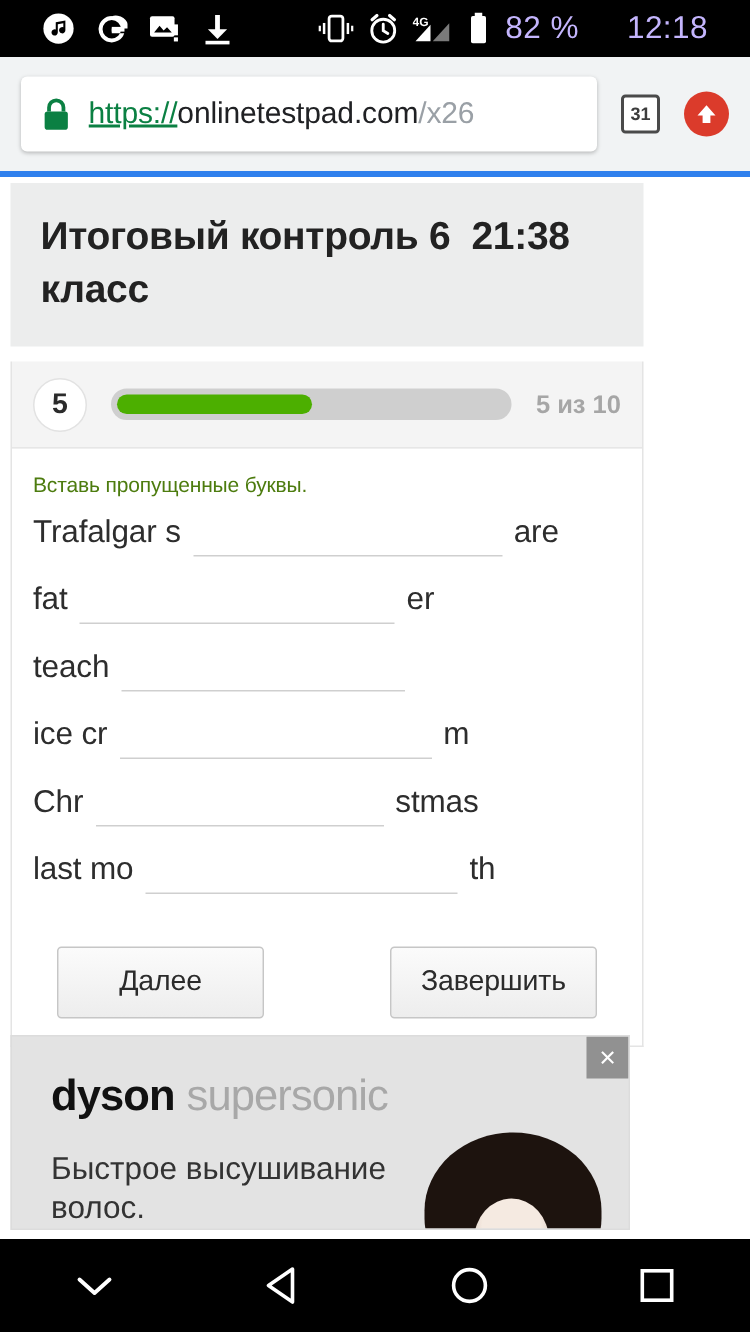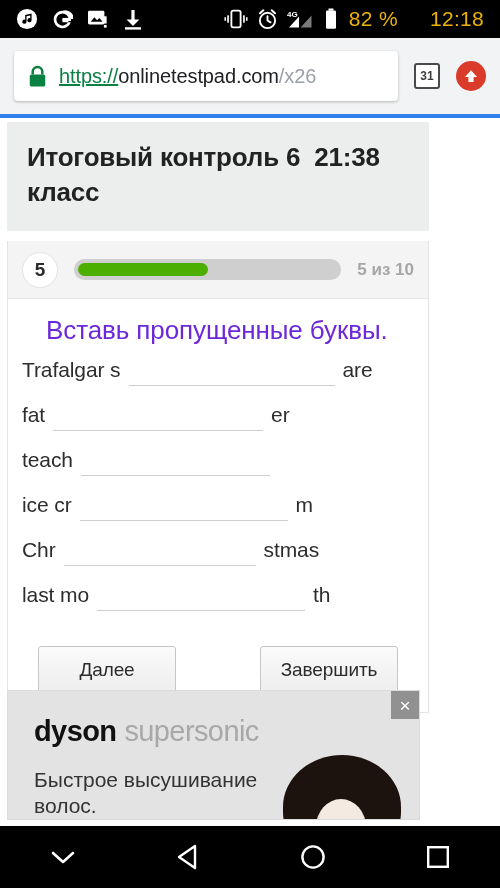--- a/index.html
+++ b/index.html
@@ -23,27 +23,27 @@
 
   
   .statusbar {
     position: absolute;
     top: 0; left: 0;
     width: 500px;
     height: 38px;
     background: #000000;
     display: flex;
     align-items: center;
-    padding: 0 16px;
+    padding: 0 28px;
   }
   .sb-left  { display: flex; align-items: center; gap: 14px; }
   .sb-right { display: flex; align-items: center; gap: 9px; margin-left: auto; }
   .sb-icon  { display: inline-flex; align-items: center; justify-content: center; }
   .sb-text {
-    color: #eab308;
+    color: #c4b5fd;
     font-size: 21px;
     font-weight: 500;
     letter-spacing: .3px;
     white-space: nowrap;
   }
   .sb-batt-pct { margin-left: 2px; }
   .sb-clock { margin-left: 23px; }
 
   
   .urlbar-wrap {
@@ -177,25 +177,24 @@
   .pcount {
     flex: 0 0 auto;
     font-size: 17px;
     font-weight: 700;
     color: #a6a6a6;
     white-space: nowrap;
   }
 
   .qbody { padding: 16px 14px 10px 14px; }
   .qprompt {
-    font-size: 26px;
-    color: #6d28d9;
+    font-size: 14px;
+    color: #4d7c0f;
     margin-bottom: 10px;
     letter-spacing: -.1px;
-    margin-left: 24px;
   }
 
   .blank-row {
     display: flex;
     align-items: baseline;
     font-size: 21px;
     color: #2d2d2d;
     margin-bottom: 6px;
     height: 39px;
     letter-spacing: -.1px;

